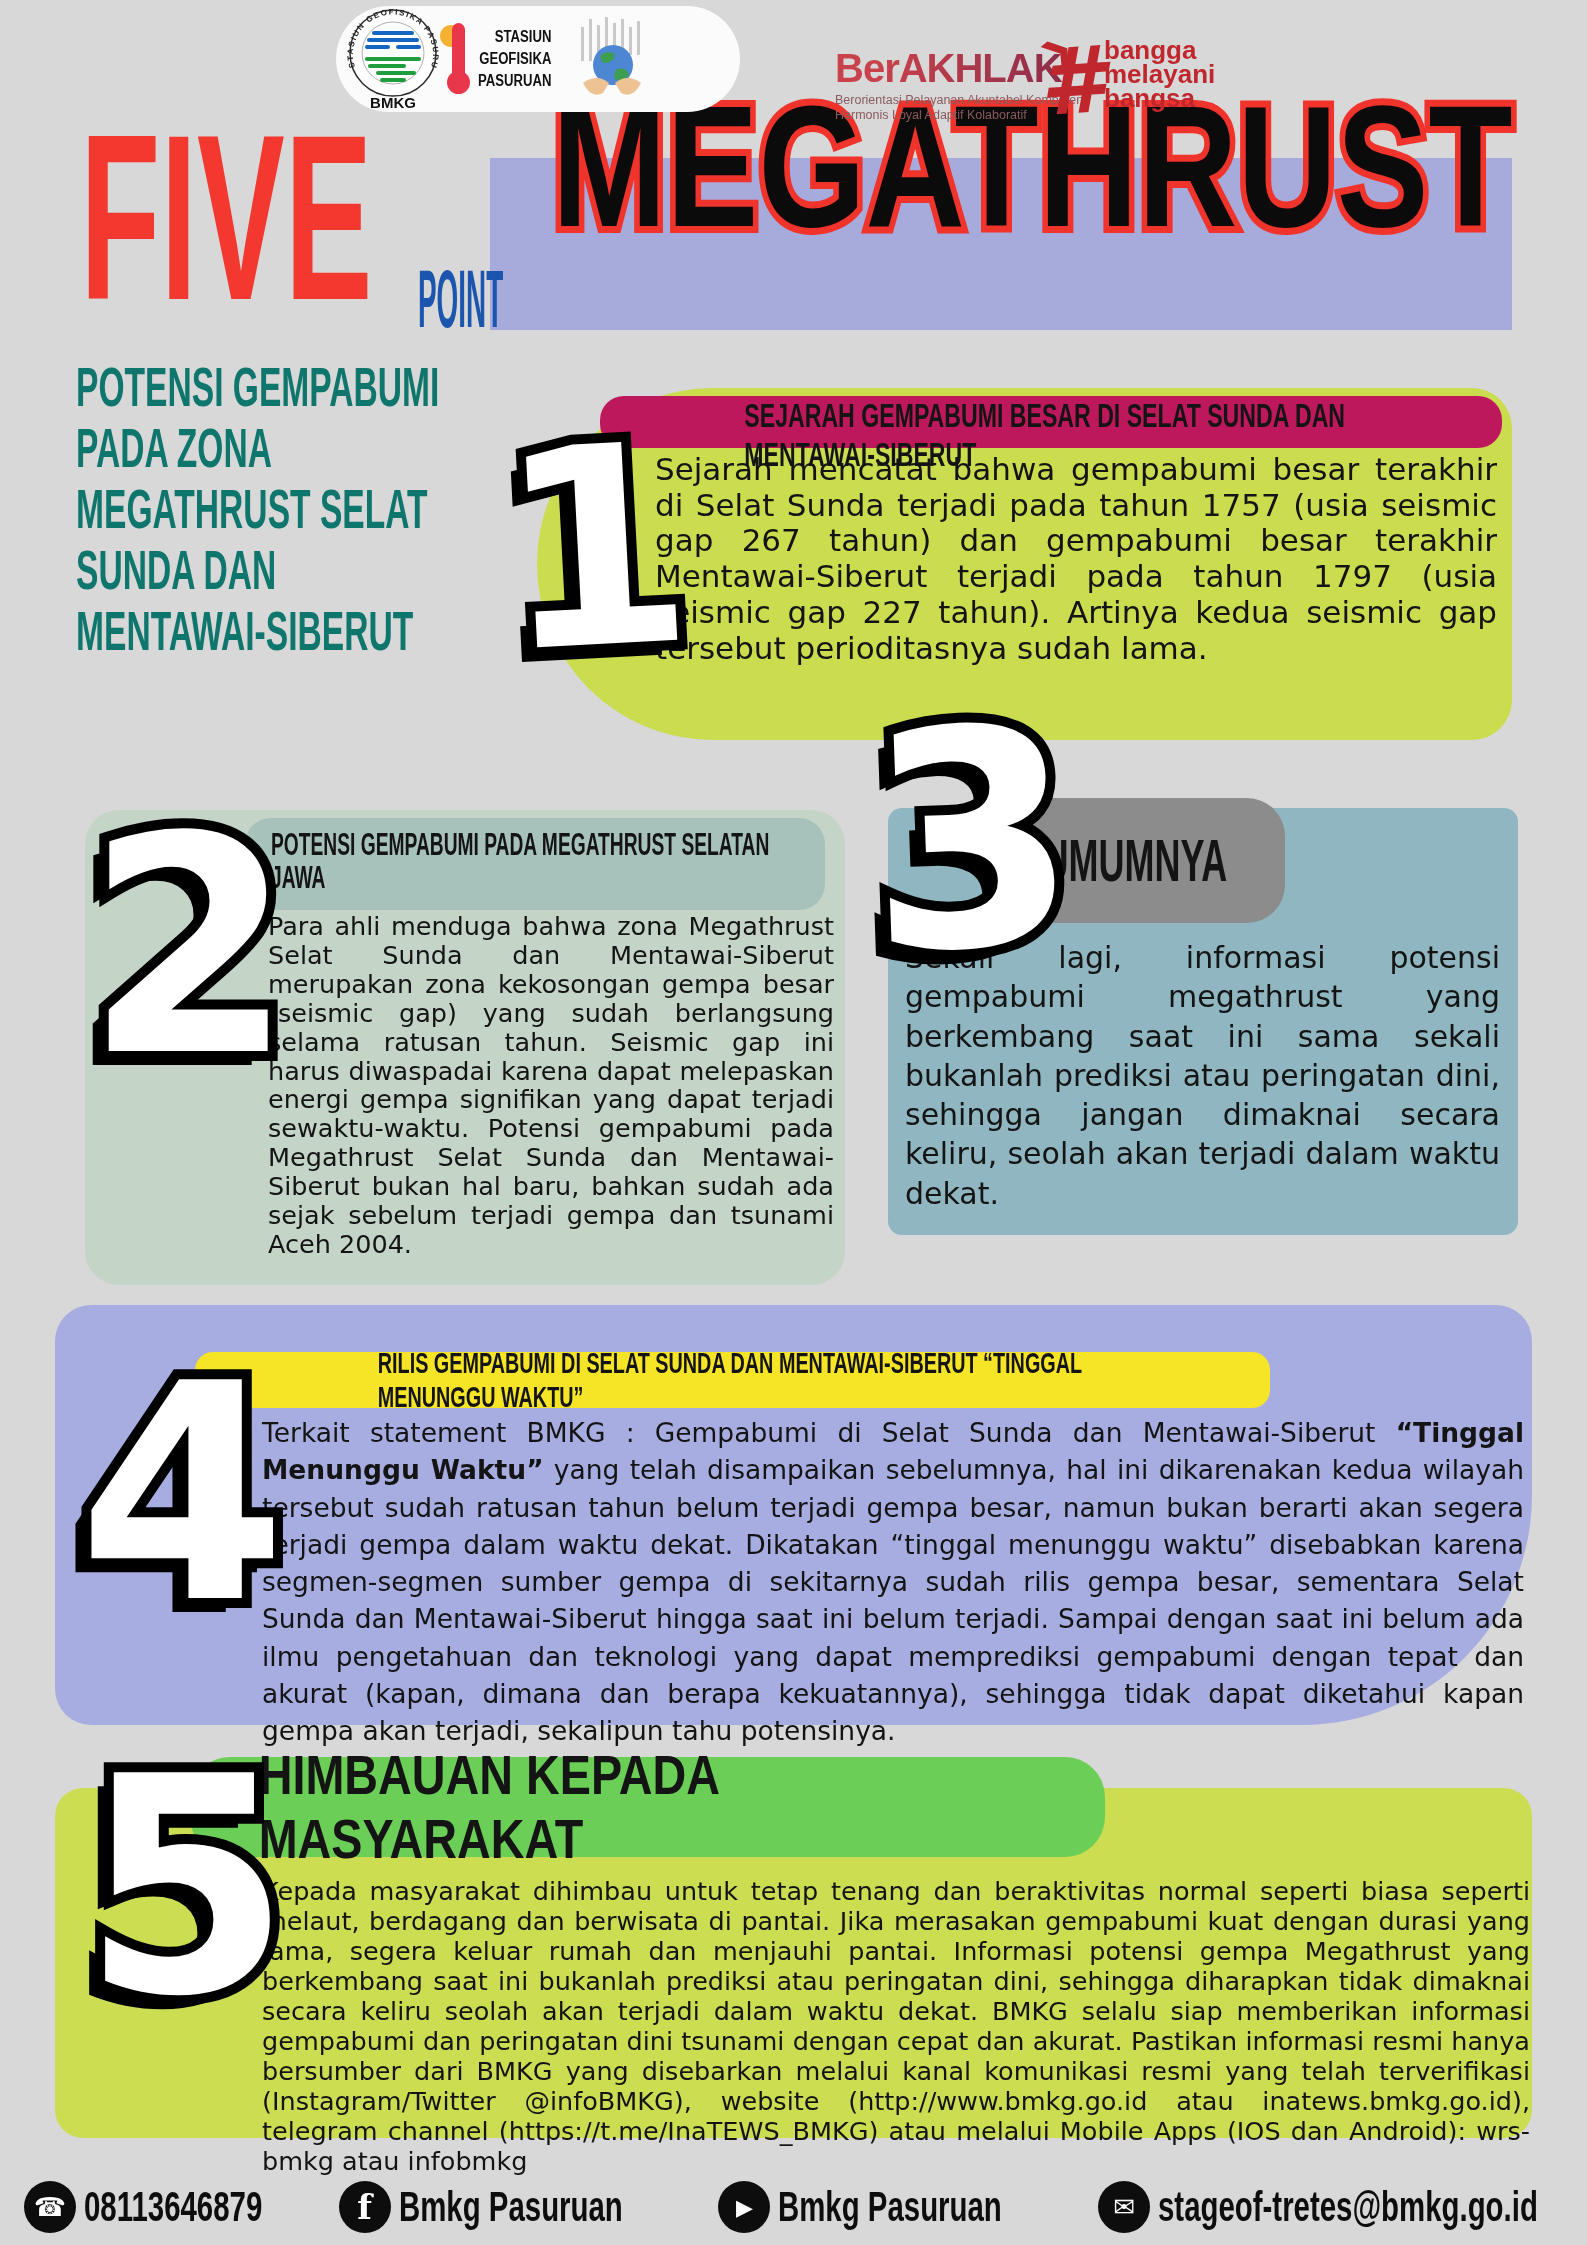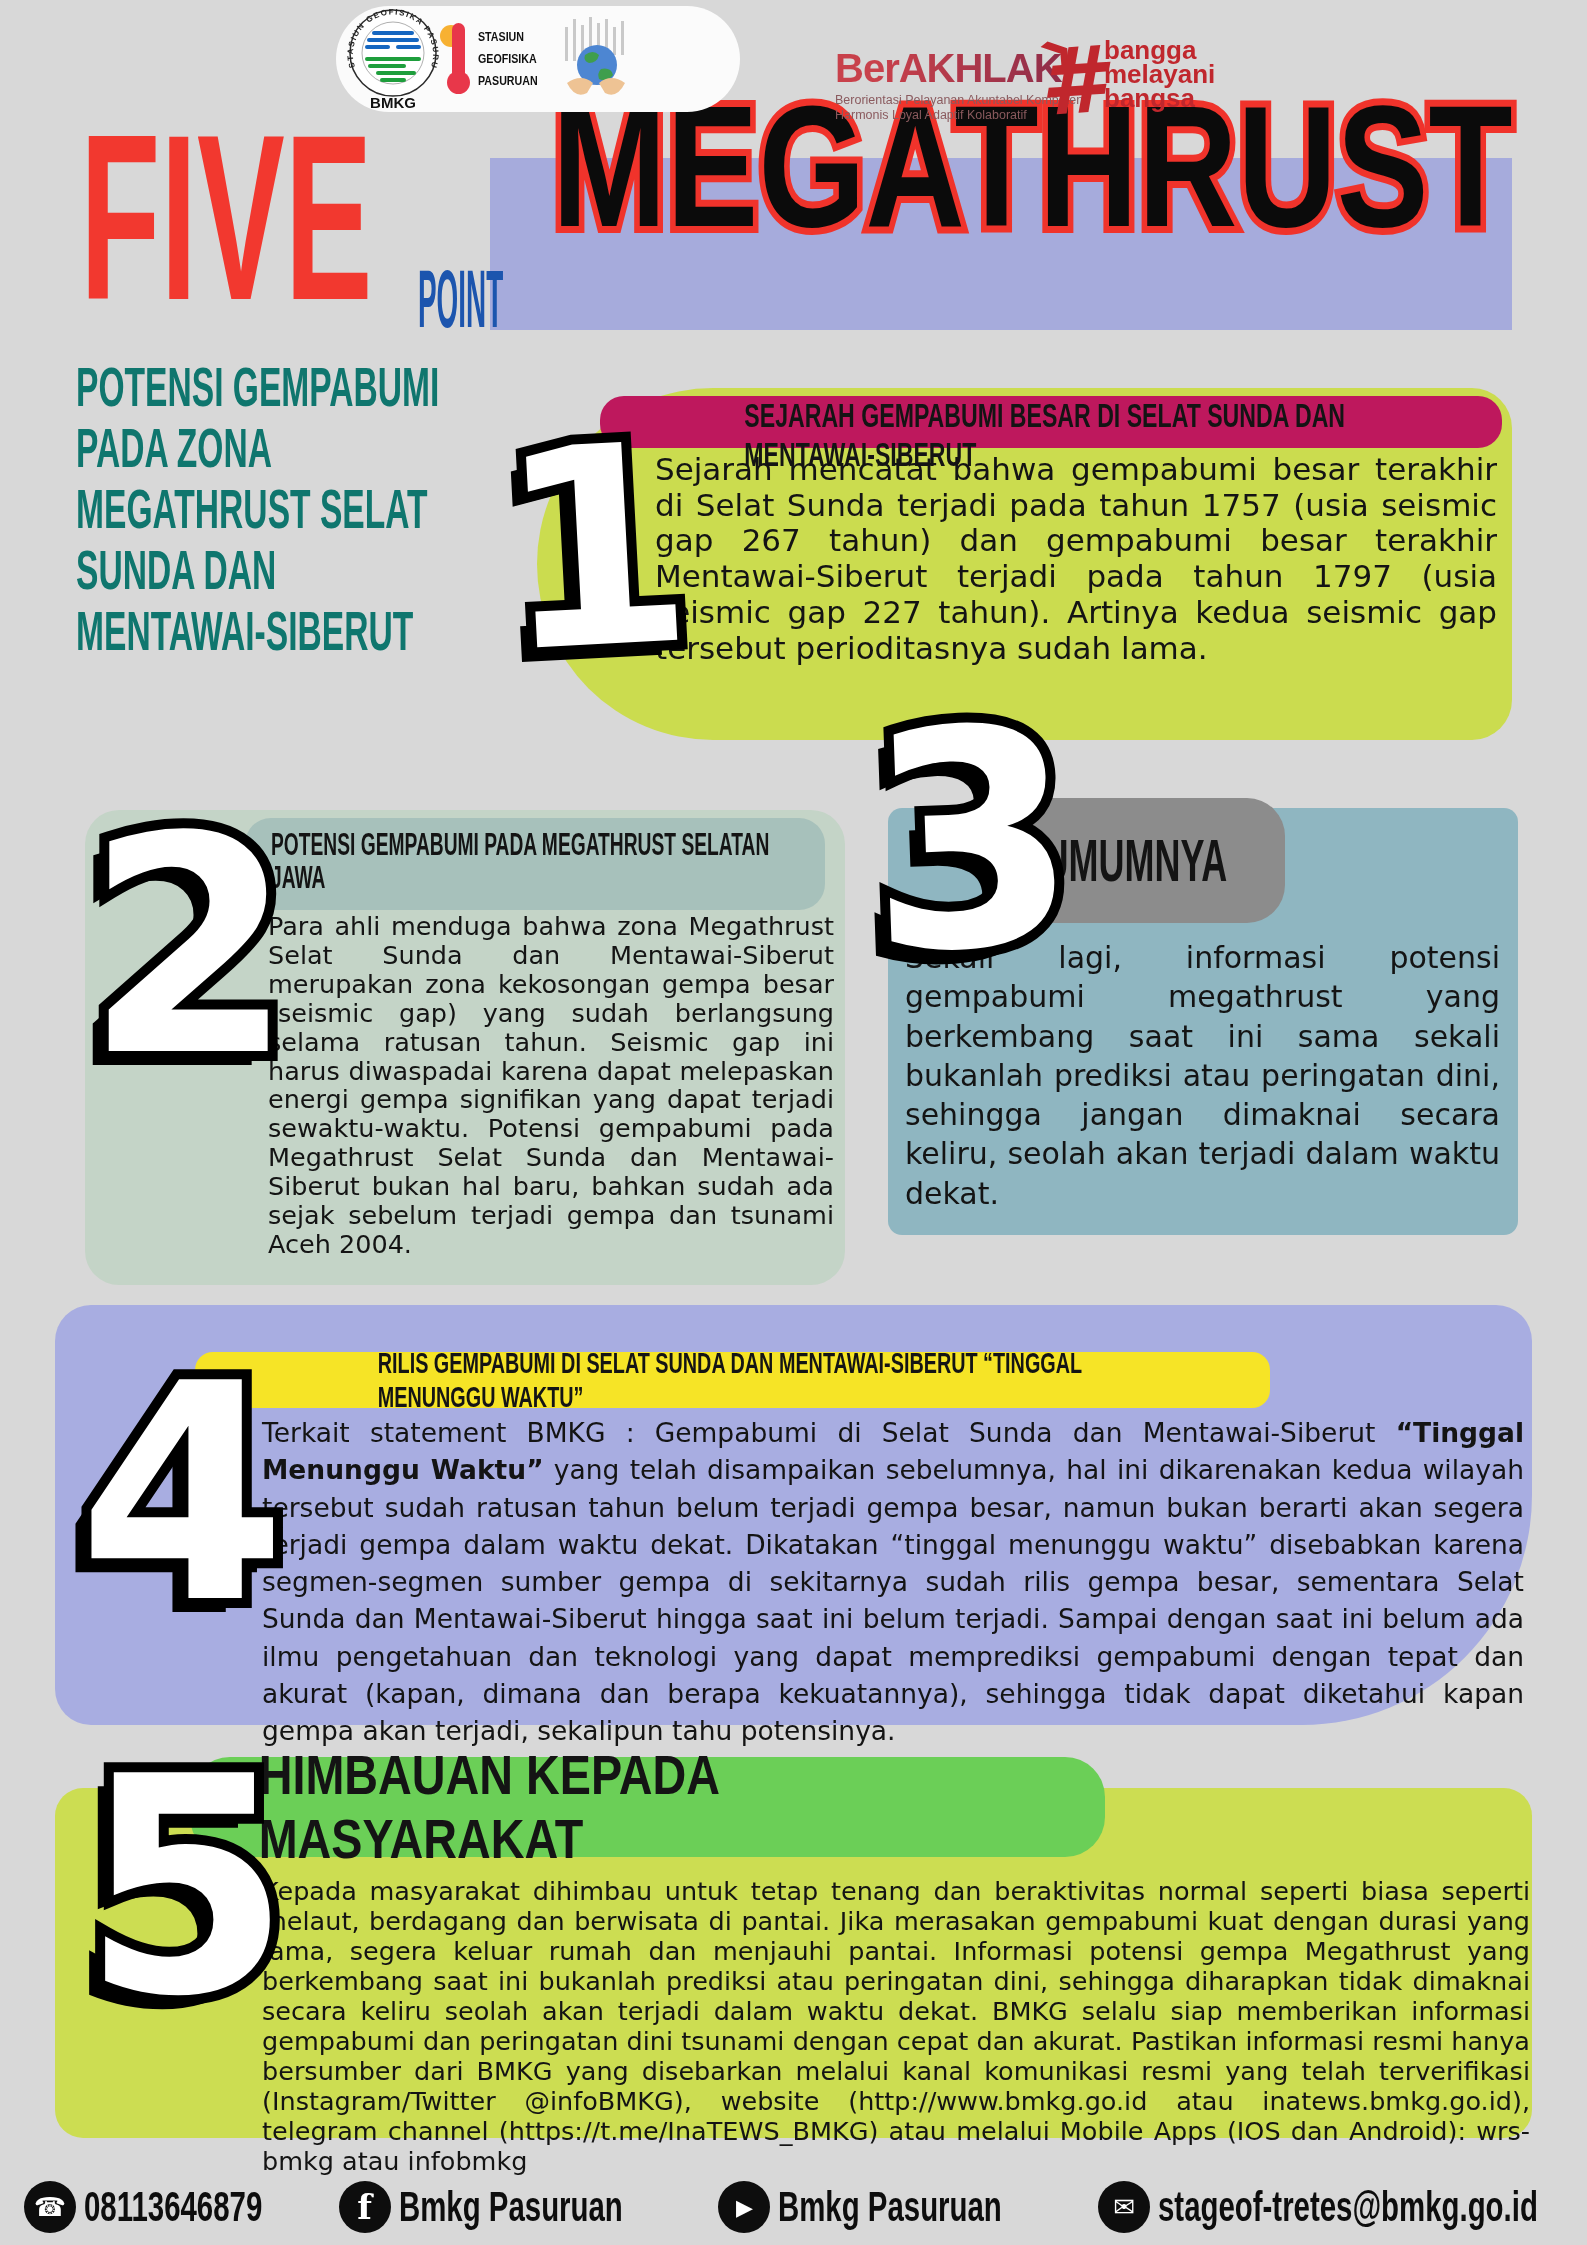--- a/index.html
+++ b/index.html
@@ -4,21 +4,21 @@
 <style>
   html,body{margin:0;padding:0;background:#bfbfbf;}
   .poster{position:relative;width:1587px;height:2245px;background:#d8d8d8;overflow:hidden;
           font-family:"Liberation Sans",sans-serif;color:#141414;}
   .abs{position:absolute;}
   .cx{display:inline-block;white-space:nowrap;transform-origin:0 50%;}
 
   
   .top-pill{left:336px;top:6px;width:404px;height:106px;border-radius:53px;background:#fbfbfb;
             display:flex;align-items:center;gap:6px;padding:0 10px;box-sizing:border-box;z-index:4;}
-  .station-lines{font-weight:bold;font-size:13px;line-height:22px;color:#111;}
+  .station-lines{font-weight:bold;font-size:16px;line-height:22px;color:#111;text-align:right;}
   .station-lines>div{transform:scaleX(.82);transform-origin:0 50%;white-space:nowrap;}
   .thermo{position:relative;width:26px;height:72px;}
   .thermo .sun{position:absolute;left:-6px;top:2px;width:22px;height:22px;border-radius:50%;background:#f6a81c;opacity:.9;}
   .thermo .tube{position:absolute;left:6px;top:0;width:13px;height:56px;border-radius:7px;background:#e8374a;}
   .thermo .bulb{position:absolute;left:1px;top:48px;width:23px;height:23px;border-radius:50%;background:#e8374a;}
   .berakhlak{left:835px;top:46px;width:270px;z-index:4;}
   .ber-title{font-weight:bold;font-size:40px;letter-spacing:-1px;
              background:linear-gradient(90deg,#c8414b 20%,#8f2d49);-webkit-background-clip:text;background-clip:text;color:transparent;
              display:inline-block;}
   .chev{position:absolute;left:208px;top:-14px;color:#c0272d;font-weight:bold;font-size:34px;transform:rotate(-38deg);}

